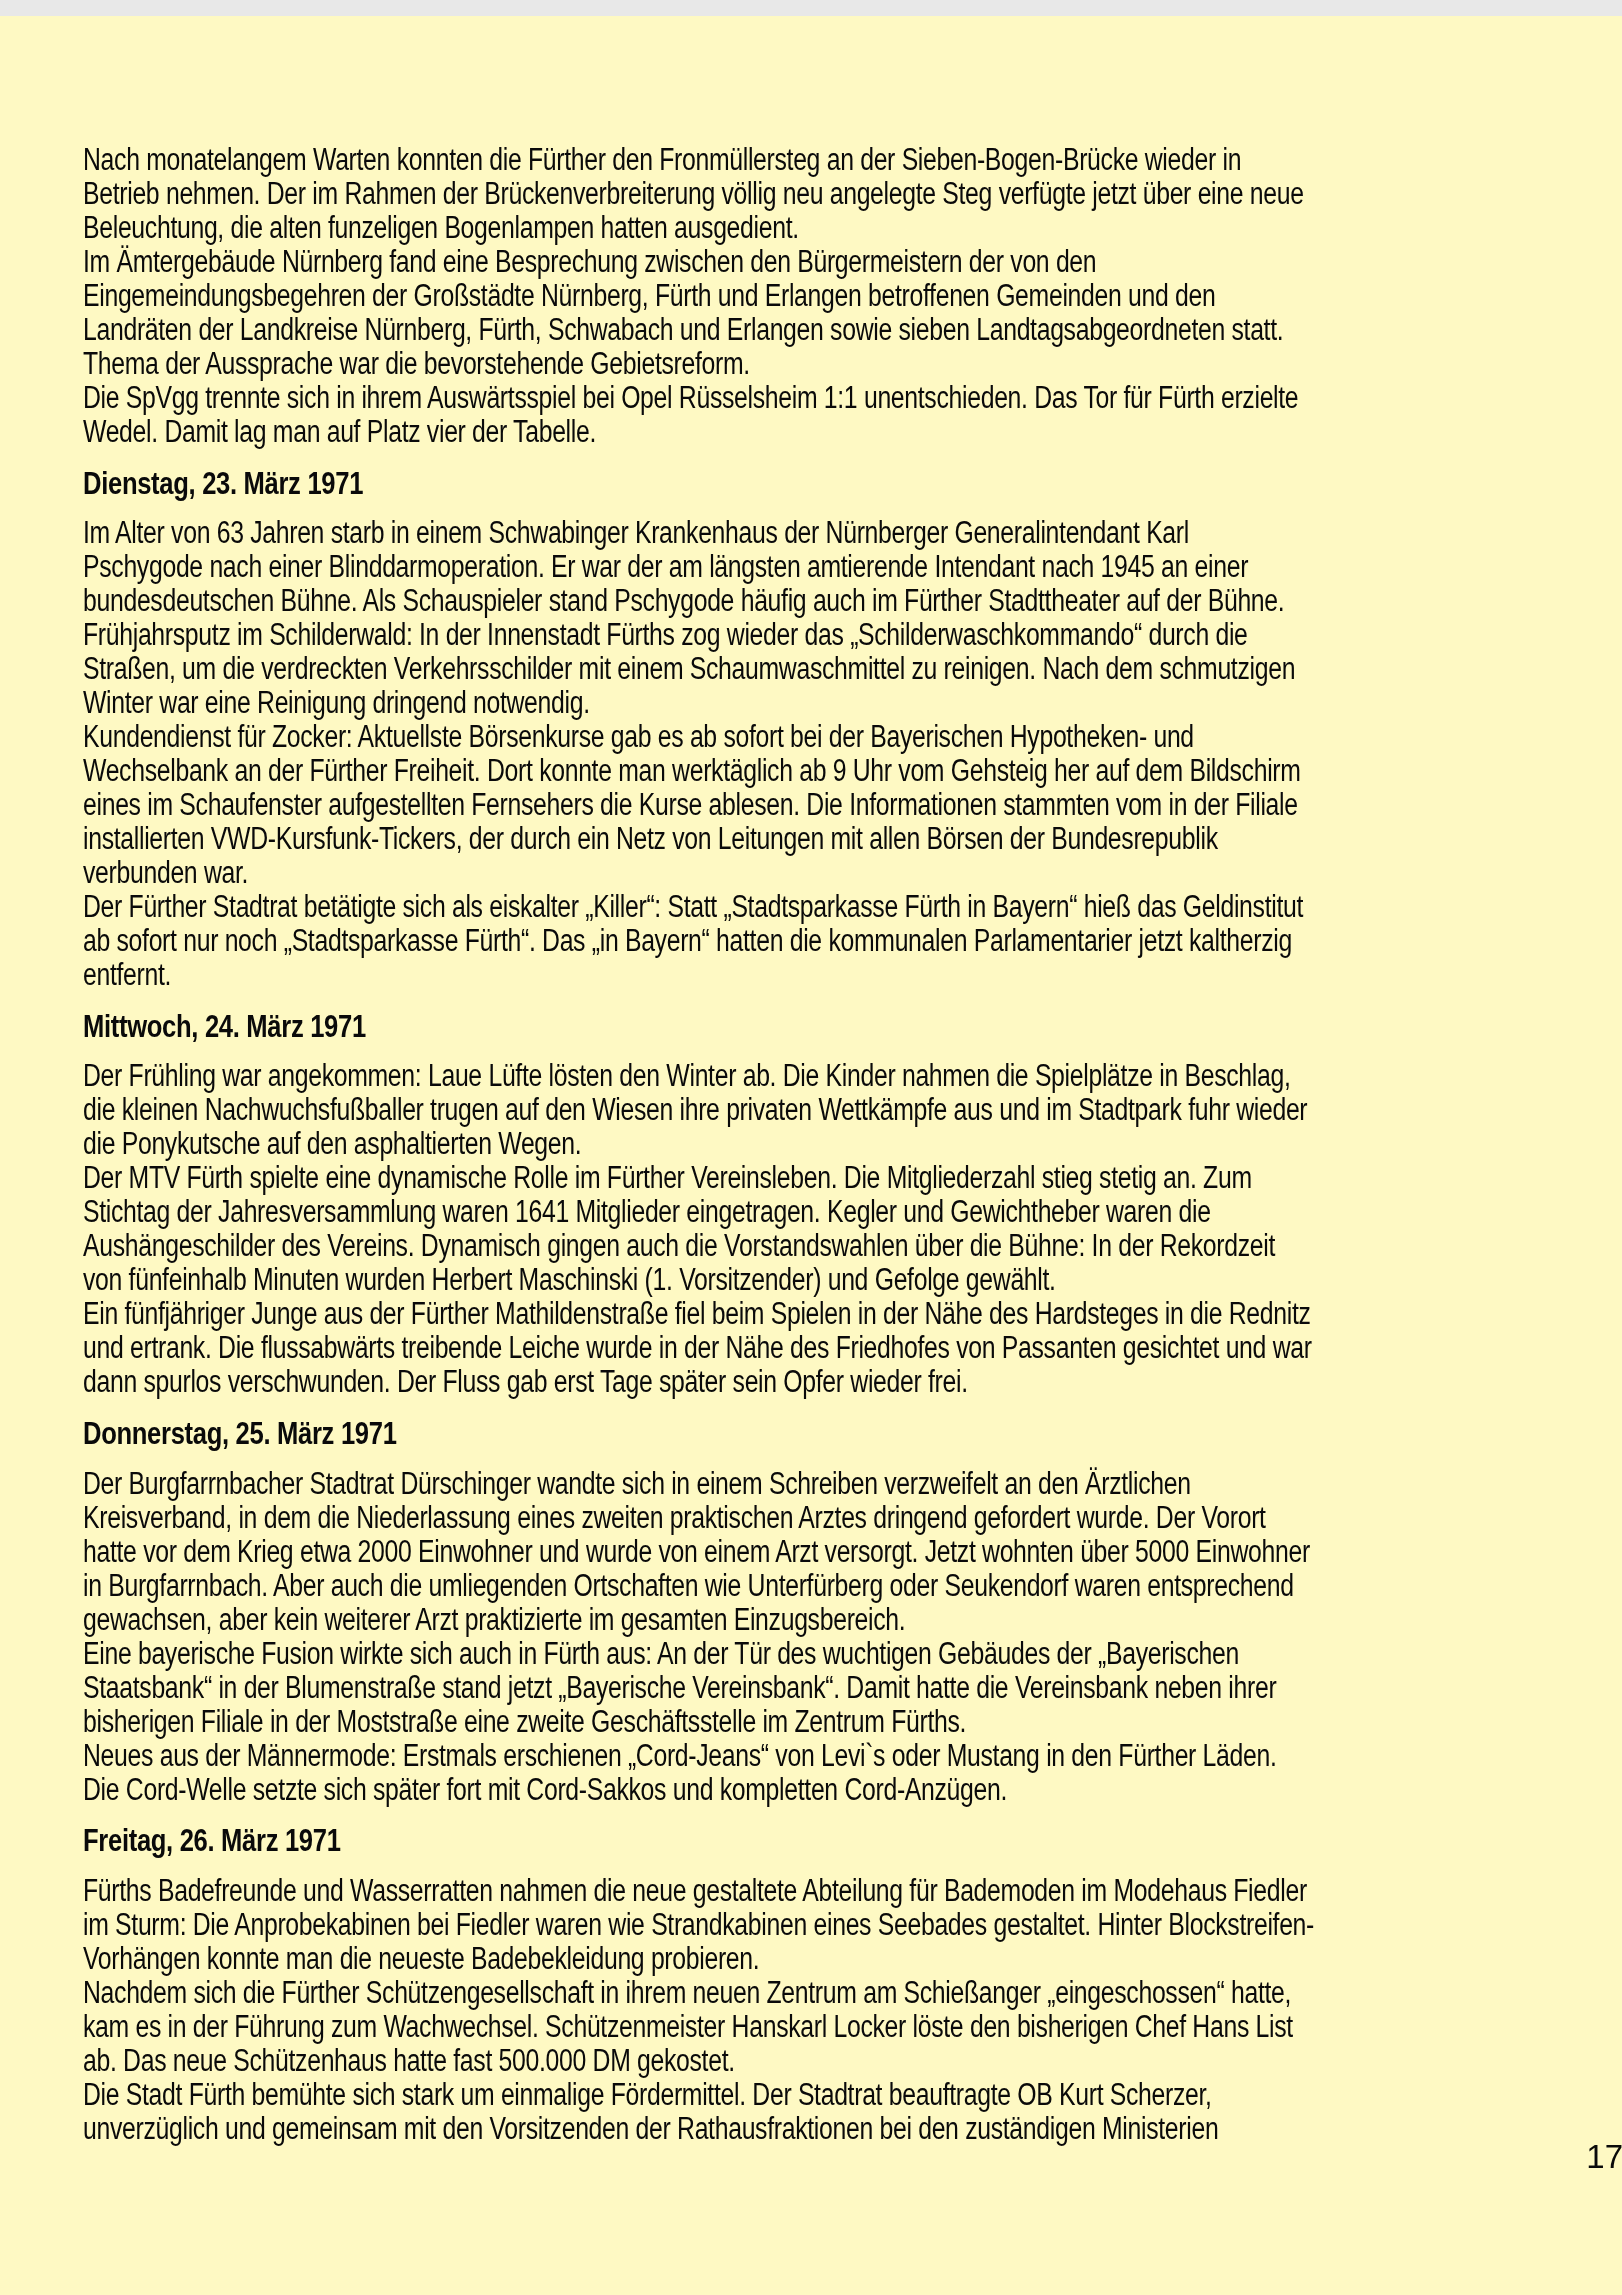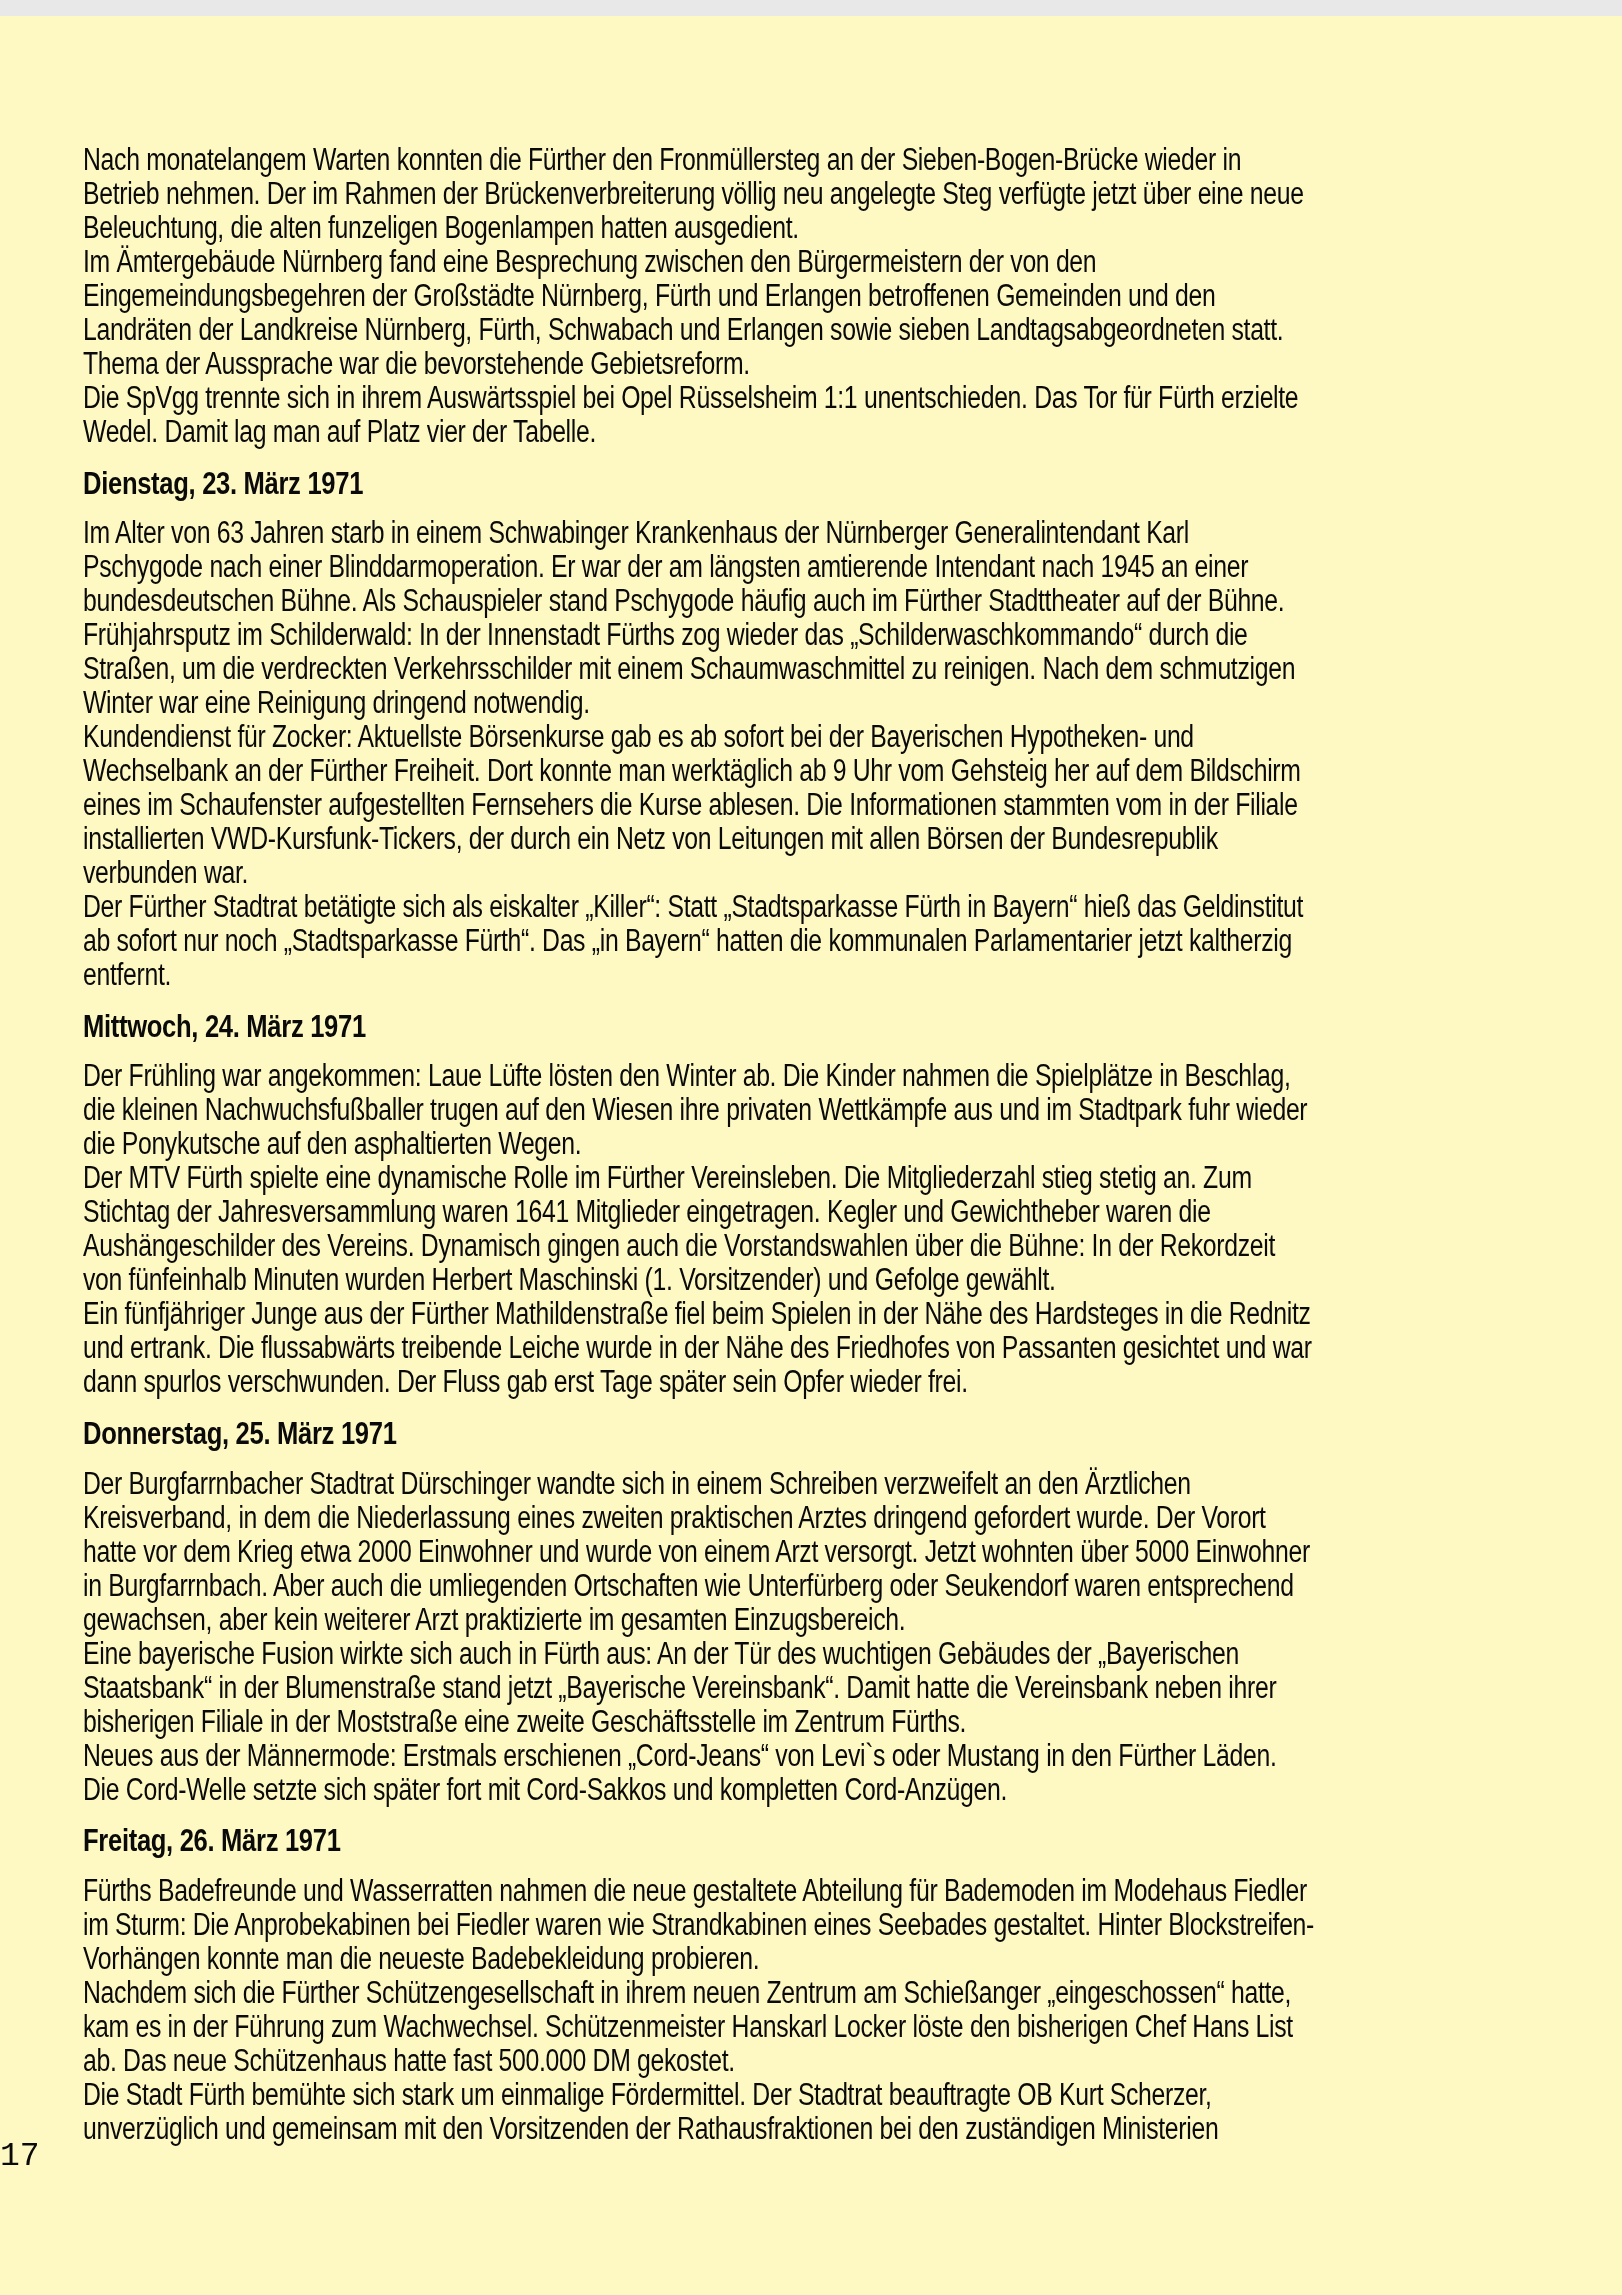--- a/index.html
+++ b/index.html
@@ -44,22 +44,22 @@
     color: #0a0a0a;
   }
   .paragraph {
     margin: 0;
   }
   .page-number {
     position: absolute;
     top: 2122px;
     left: 0;
     width: 100%;
-    text-align: left;
-    font-family: Liberation Mono, monospace;
+    text-align: right;
+    font-family: Liberation Sans, sans-serif;
     font-size: 33px;
     color: #0a0a0a;
   }
 </style>
 </head>
 <body>
 
 <div class="page">
   <div class="content" id="doc-body">
       <div class="paragraph">

